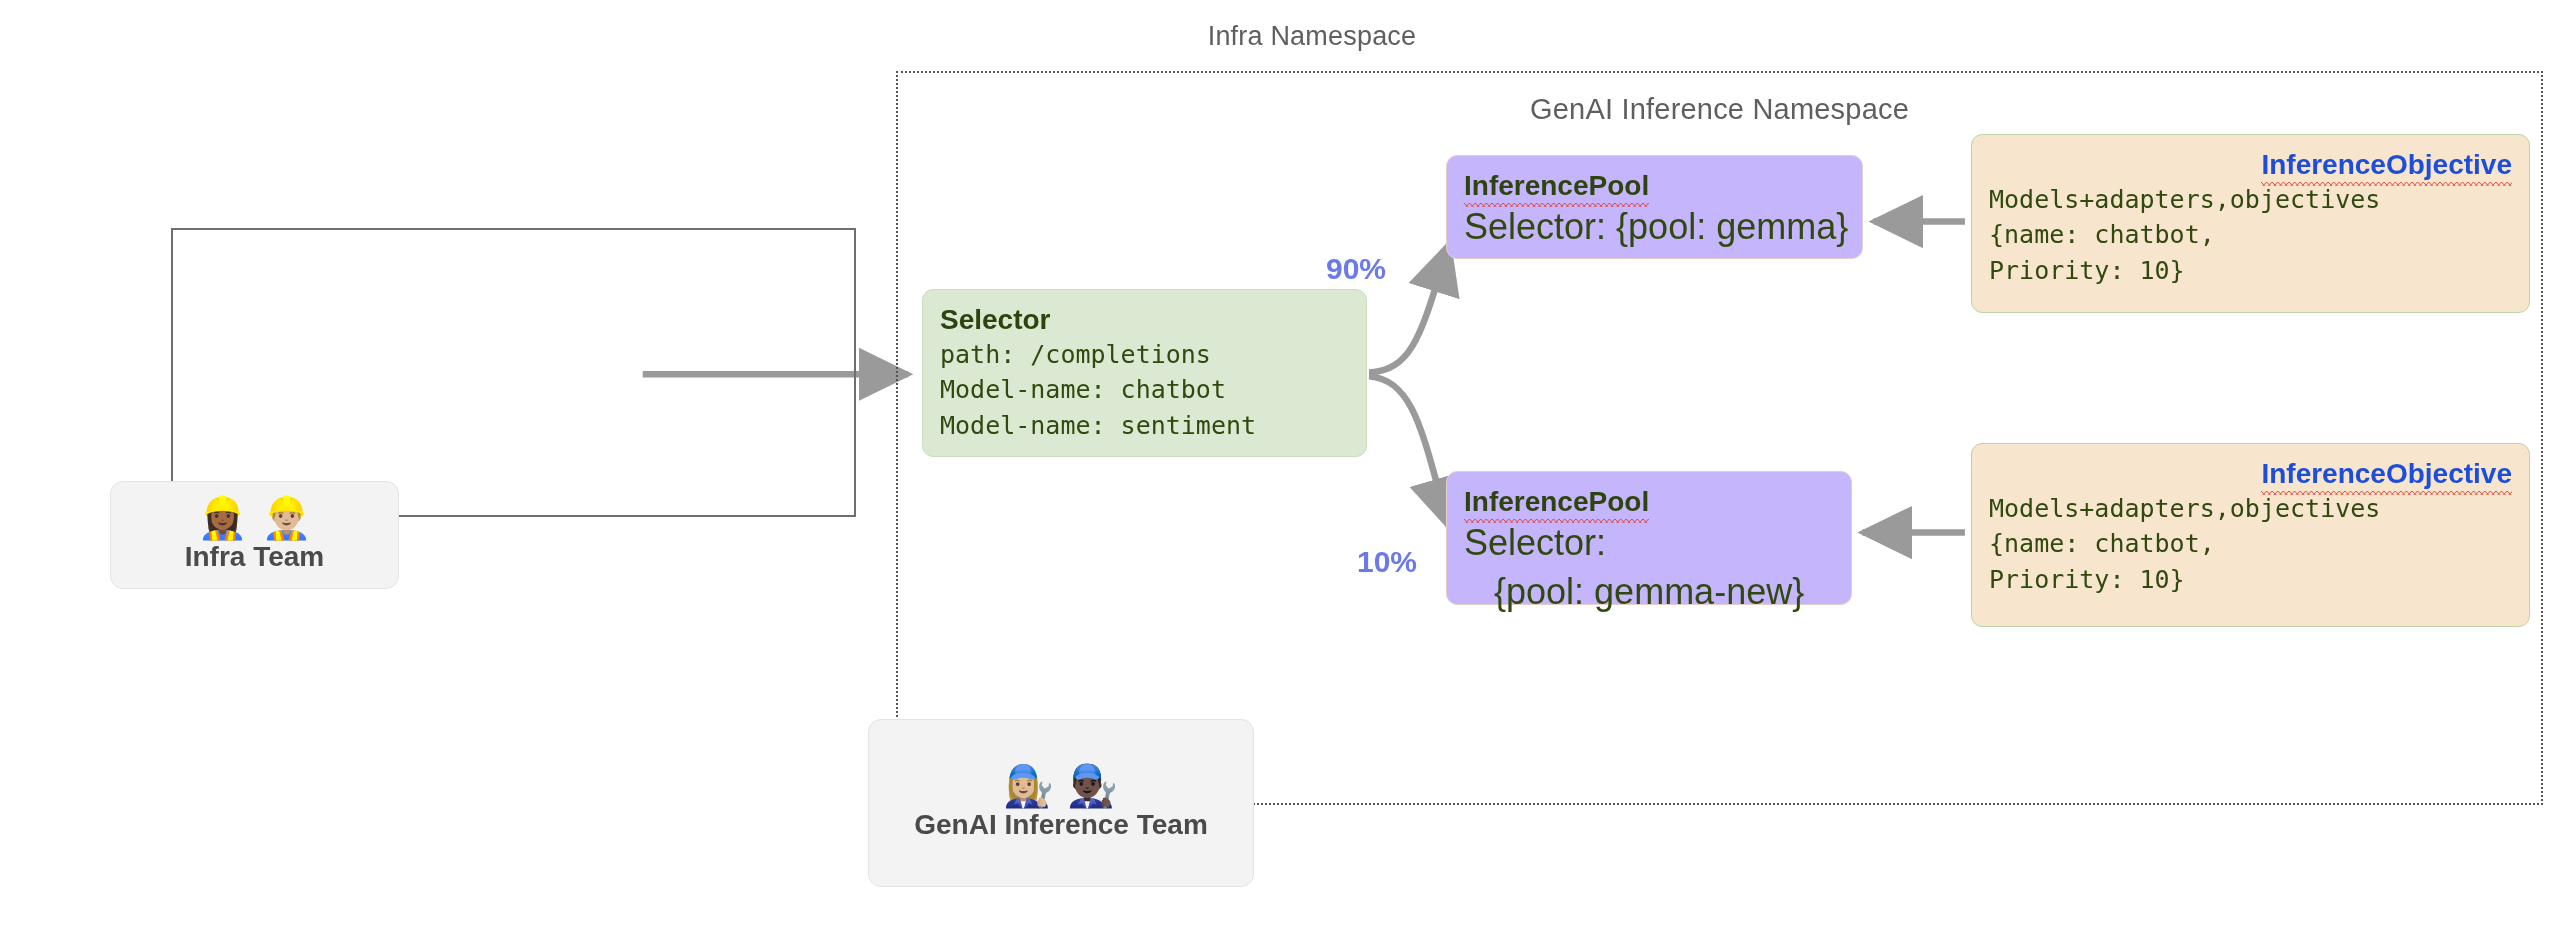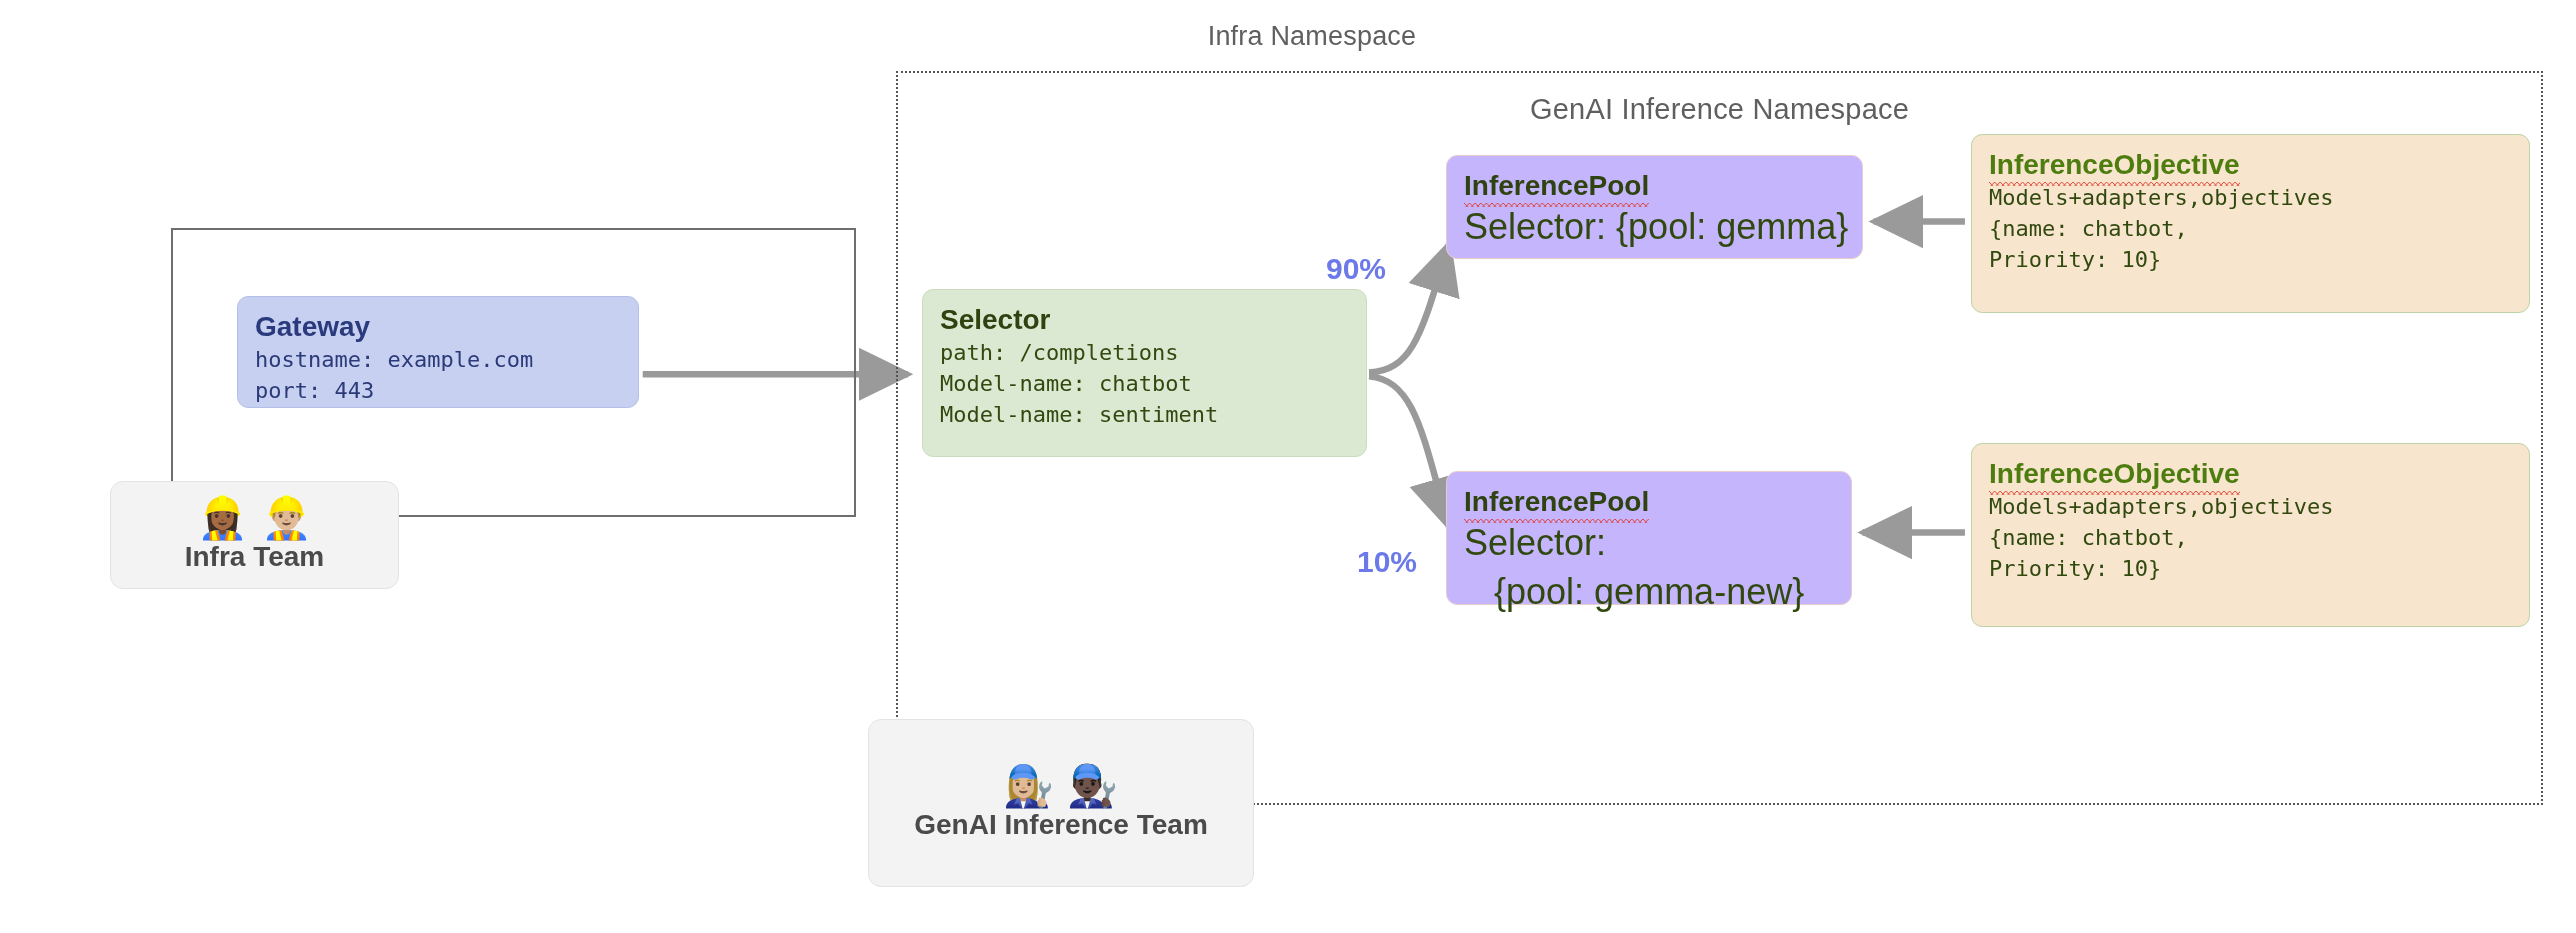--- a/index.html
+++ b/index.html
@@ -70,21 +70,21 @@
     padding: 13px 17px 15px 17px;
   }
   .box .title {
     font-weight: bold;
     font-size: 28px;
     line-height: 1.2;
     white-space: nowrap;
   }
   .box .mono {
     font-family: "DejaVu Sans Mono", "Liberation Mono", monospace;
-    font-size: 22px;
+    font-size: 25px;
     line-height: 1.42;
     white-space: pre;
   }
   .box .sans {
     font-size: 36px;
     line-height: 1.36;
     white-space: pre;
   }
 
   
@@ -148,21 +148,21 @@
     top: 471px;
     width: 406px;
     height: 134px;
   }
 
   
   .box-obj {
     background: #f7e6cd;
     border: 0.9px solid #bcd3a6;
   }
-  .box-obj .title { color: #4d7c0f; }
+  .box-obj .title { color: #1d4ed8; text-align: right; }
   .box-obj .mono  { color: #31490f; }
   .box-obj-1 {
     left: 1971px;
     top: 134px;
     width: 559px;
     height: 179px;
   }
   .box-obj-2 {
     left: 1971px;
     top: 443px;
@@ -254,25 +254,20 @@
 
     <line x1="2110" y1="572" x2="2000" y2="572" stroke="#9a9a9a" stroke-width="7" marker-end="url(#arrowL)"></line>
   </svg>
 
   <div class="ns-infra"></div>
   <div class="ns-infra-title">Infra Namespace</div>
 
   <div class="ns-genai"></div>
   <div class="ns-genai-title">GenAI Inference Namespace</div>
 
-  <div class="box box-gateway">
-    <div class="title">Gateway</div>
-    <div class="mono">hostname: example.com
-port: 443</div>
-  </div>
 
   <div class="box box-httproute">
     <div class="title">Selector</div>
     <div class="mono">path: /completions
 Model-name: chatbot
 Model-name: sentiment</div>
   </div>
 
   <div class="box box-pool box-pool-1">
     <div class="title">

